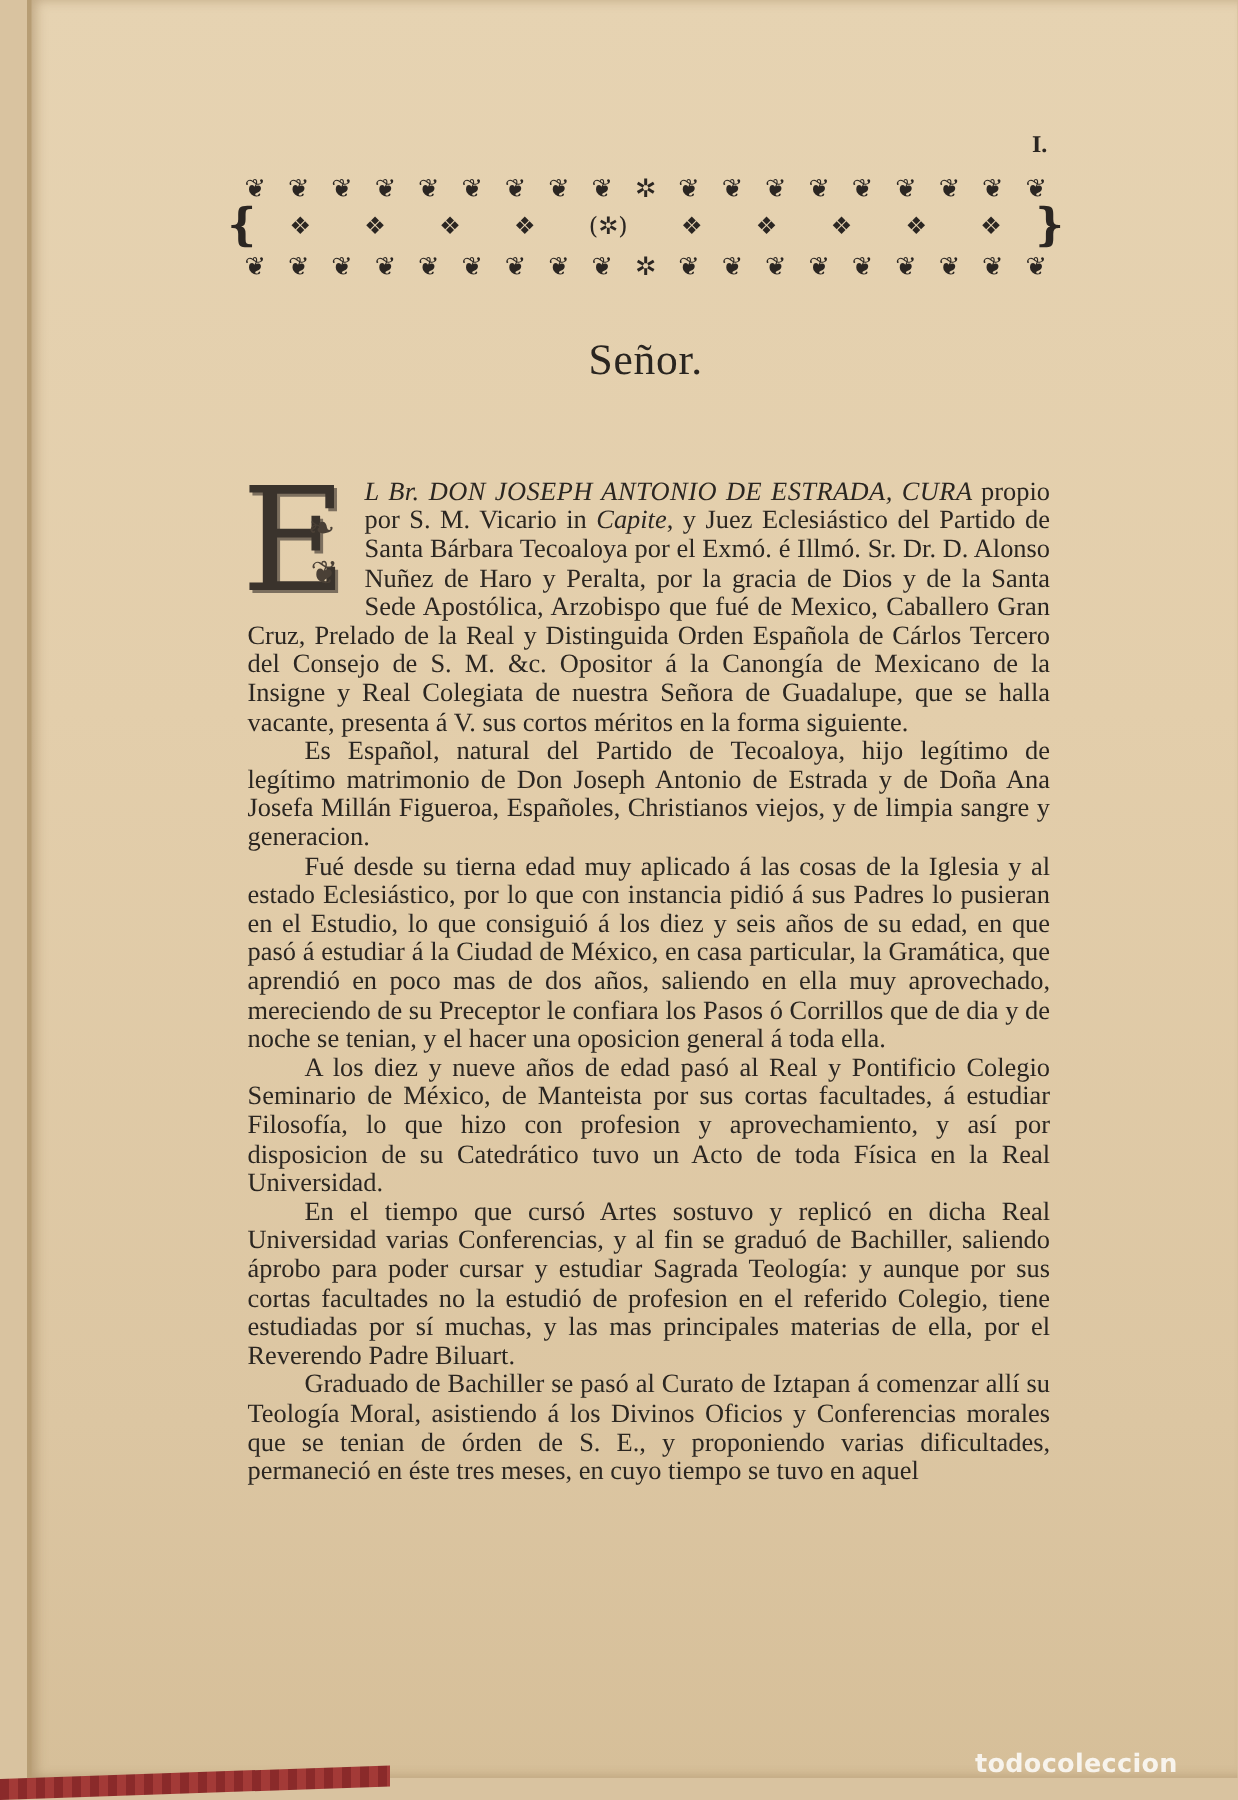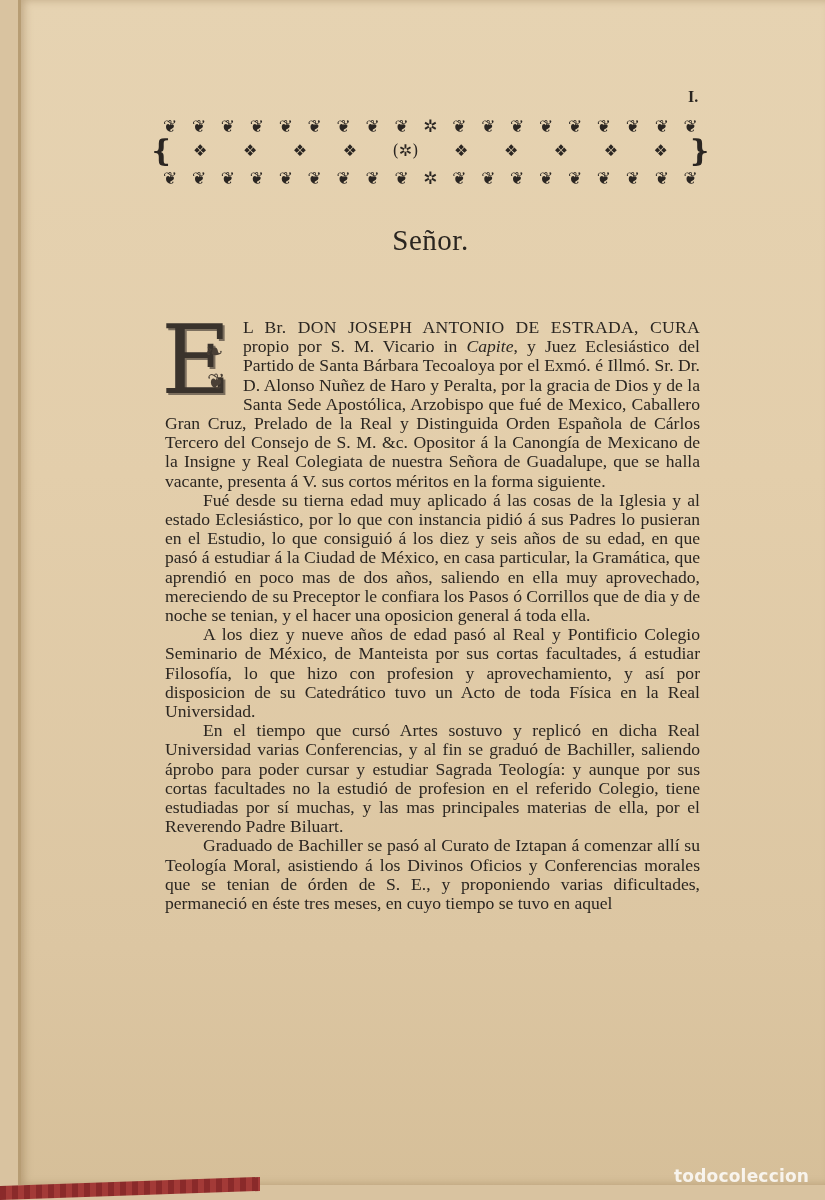--- a/index.html
+++ b/index.html
@@ -55,25 +55,25 @@
       position: relative;
     }
     .dropcap .letter {
       position: absolute; left: 0; top: -8px; font-size: 96px; line-height: 96px;
       font-family: "DejaVu Serif", serif; color: #3a332c;
       text-shadow: 2px 2px 0 #7c6f5e;
     }
     .dropcap .leaf {
       position: absolute; font-size: 22px; color: #4a4036;
     }
-    .first-line { letter-spacing: 0.3px; }
+    .first-line { letter-spacing: 0.3px; font-style: italic; }
     p { margin: 0; }
     .para { text-indent: 38px; }
     .watermark {
-      position: absolute; left: 674px; top: 1166px;
+      position: absolute; left: 650px; top: 1166px;
       font-family: "DejaVu Sans", sans-serif; font-weight: bold; font-size: 17px;
       color: rgba(255,255,255,0.82); letter-spacing: 0.2px;
     }
   </style>
 </head>
 <body>
 
 <div class="page">
   <div class="page-number">I.</div>
 
@@ -138,20 +138,21 @@
 
   <div class="title">Señor.</div>
 
   <div class="body-text">
     <div class="dropcap">
       <span class="letter">E</span>
       <span class="leaf" style="left:44px;top:22px;">❧</span>
       <span class="leaf" style="left:46px;top:52px;">❦</span>
     </div>
     <p><span class="first-line">L Br. DON JOSEPH ANTONIO DE ESTRADA, CURA</span><span> propio por S. M. Vicario in </span><i>Capite</i><span>, y Juez Eclesiástico del Partido de Santa Bárbara Tecoaloya por el Exmó. é Illmó. Sr. Dr. D. Alonso Nuñez de Haro y Peralta, por la gracia de Dios y de la Santa Sede Apostólica, Arzobispo que fué de Mexico, Caballero Gran Cruz, Prelado de la Real y Distinguida Orden Española de Cárlos Tercero del Consejo de S. M. &amp;c. Opositor á la Canongía de Mexicano de la Insigne y Real Colegiata de nuestra Señora de Guadalupe, que se halla vacante, presenta á V. sus cortos méritos en la forma siguiente.</span></p>
+    <p class="para">Es Español, natural del Partido de Tecoaloya, hijo legítimo de legítimo matrimonio de Don Joseph Antonio de Estrada y de Doña Ana Josefa Millán Figueroa, Españoles, Christianos viejos, y de limpia sangre y generacion.</p>
     <p class="para">Fué desde su tierna edad muy aplicado á las cosas de la Iglesia y al estado Eclesiástico, por lo que con instancia pidió á sus Padres lo pusieran en el Estudio, lo que consiguió á los diez y seis años de su edad, en que pasó á estudiar á la Ciudad de México, en casa particular, la Gramática, que aprendió en poco mas de dos años, saliendo en ella muy aprovechado, mereciendo de su Preceptor le confiara los Pasos ó Corrillos que de dia y de noche se tenian, y el hacer una oposicion general á toda ella.</p>
     <p class="para">A los diez y nueve años de edad pasó al Real y Pontificio Colegio Seminario de México, de Manteista por sus cortas facultades, á estudiar Filosofía, lo que hizo con profesion y aprovechamiento, y así por disposicion de su Catedrático tuvo un Acto de toda Física en la Real Universidad.</p>
     <p class="para">En el tiempo que cursó Artes sostuvo y replicó en dicha Real Universidad varias Conferencias, y al fin se graduó de Bachiller, saliendo áprobo para poder cursar y estudiar Sagrada Teología: y aunque por sus cortas facultades no la estudió de profesion en el referido Colegio, tiene estudiadas por sí muchas, y las mas principales materias de ella, por el Reverendo Padre Biluart.</p>
     <p class="para">Graduado de Bachiller se pasó al Curato de Iztapan á comenzar allí su Teología Moral, asistiendo á los Divinos Oficios y Conferencias morales que se tenian de órden de S. E., y proponiendo varias dificultades, permaneció en éste tres meses, en cuyo tiempo se tuvo en aquel</p>
   </div>
 </div>
 
 <div class="table-edge"></div>
 <div class="watermark">todocoleccion</div>
 

